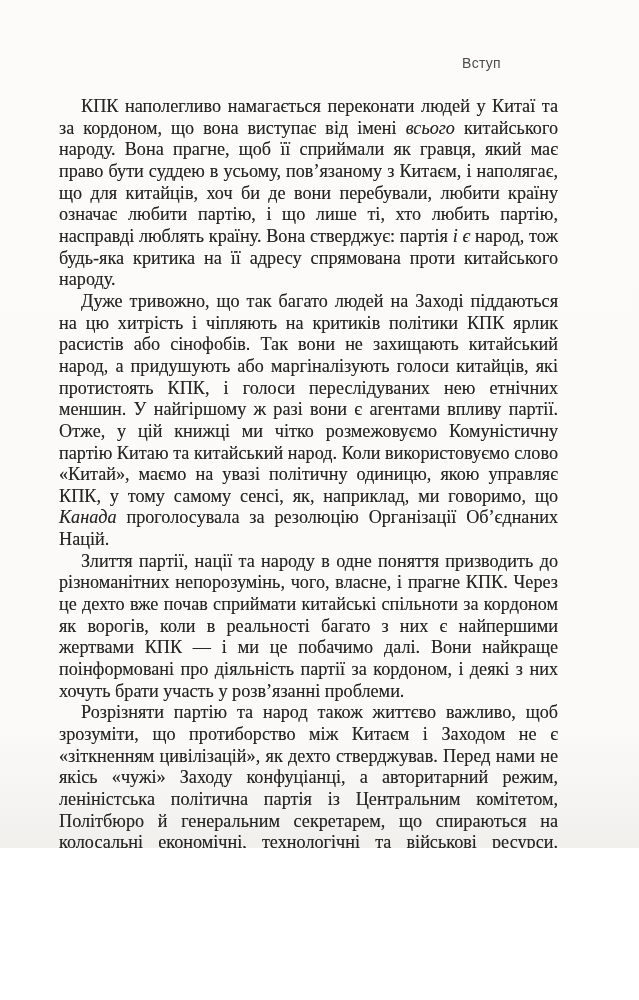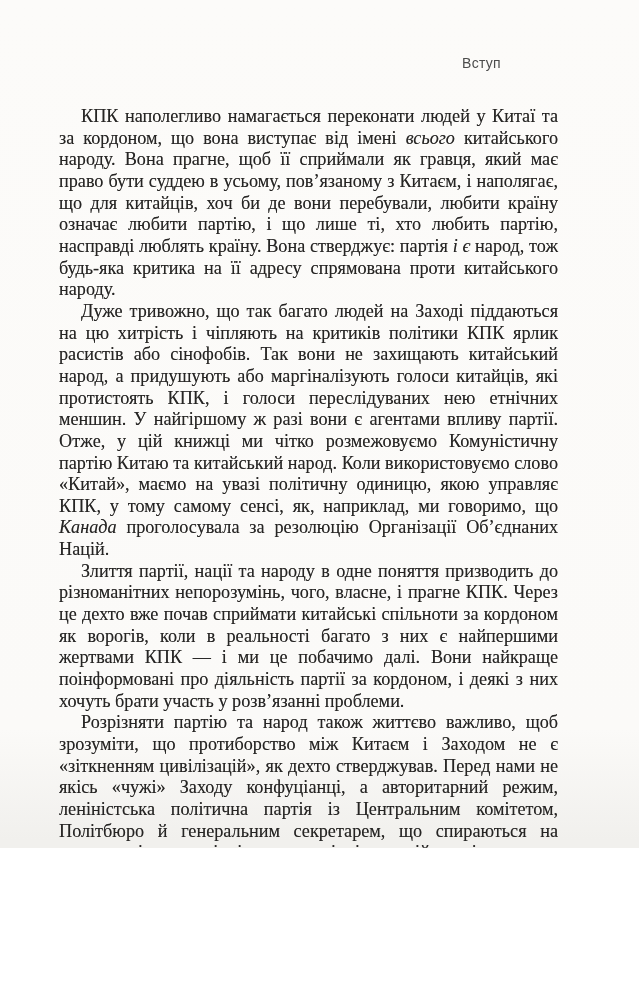--- a/index.html
+++ b/index.html
@@ -28,21 +28,20 @@
   }
   .body-text{
     position:absolute;
     left:59px;top:96px;
     width:499px;
     font-size:18.2px;
     line-height:21.65px;
     color:var(--text);
     text-align:justify;
     text-shadow:0 0 .4px rgba(30,28,26,.45);
-    margin-top:10px;
   }
   .body-text p{
     margin:0;
     text-indent:22px;
   }
   .it{font-style:italic;}
   .page-number{
     position:absolute;
     left:510px;top:923px;
     font-family:"Liberation Sans",sans-serif;

